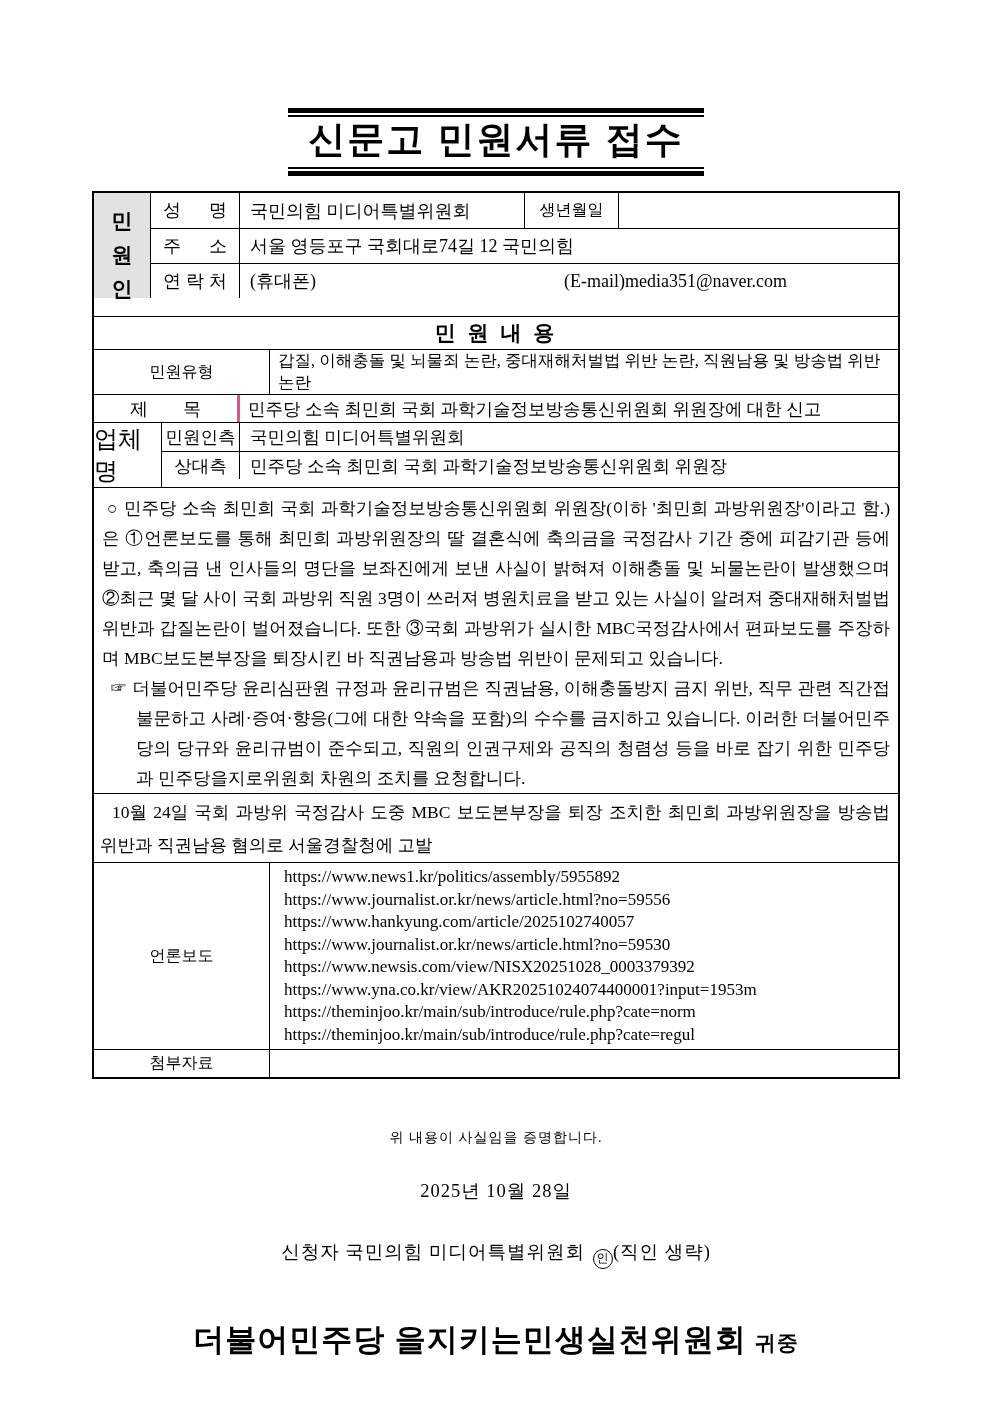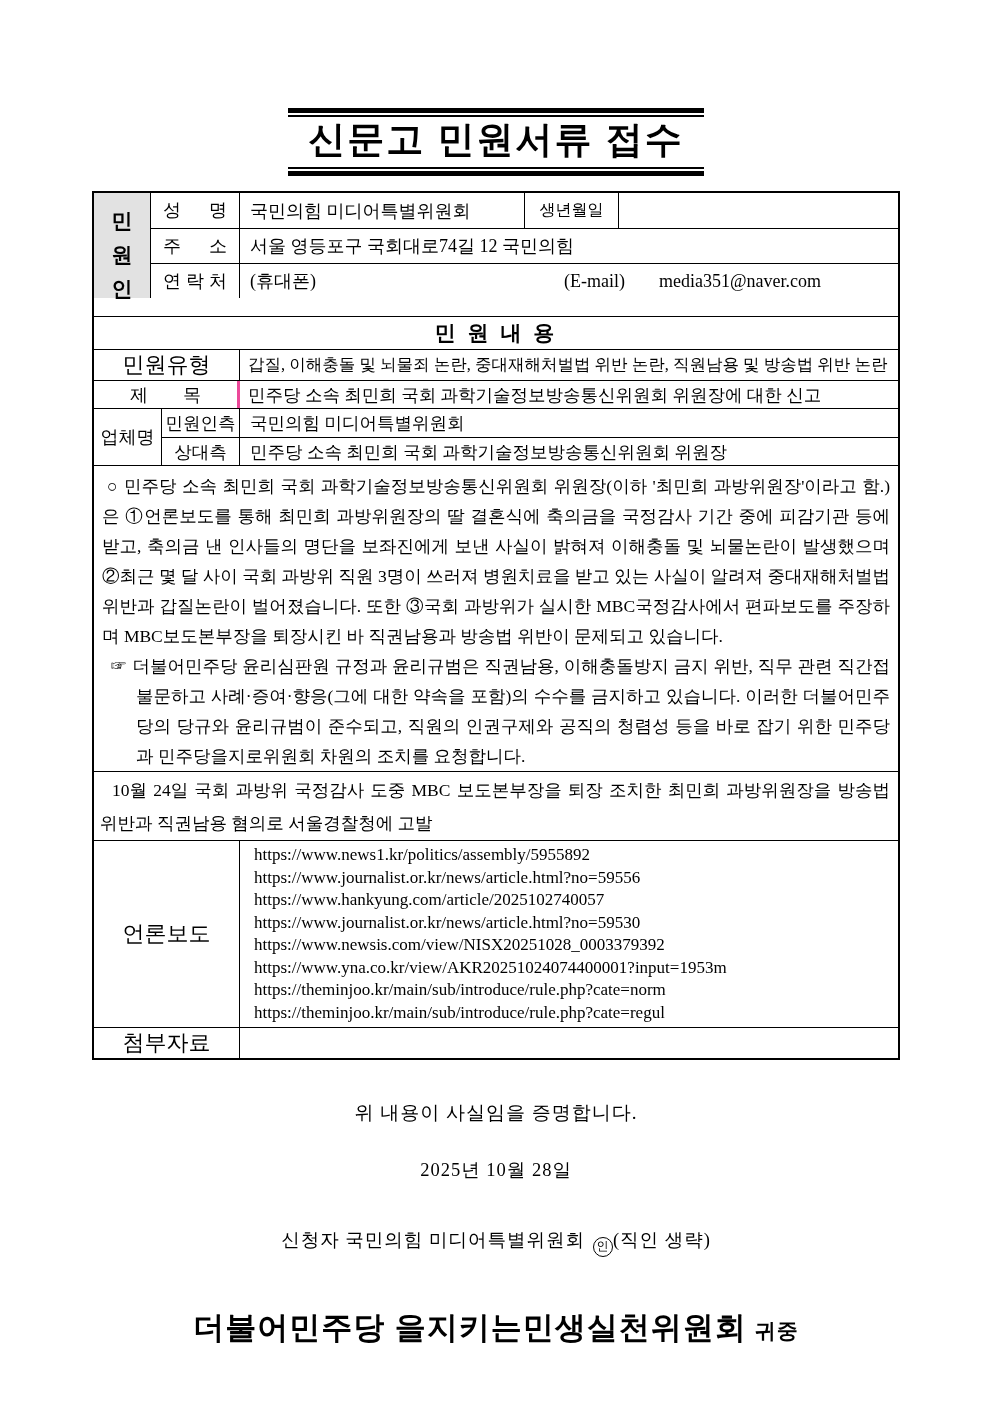--- a/index.html
+++ b/index.html
@@ -47,46 +47,46 @@
     text-align:justify; text-align-last:justify;
   }
   .value-cell{ flex:1; display:flex; align-items:center; padding-left:10px; font-size:18px; }
   .birth-label{
     width:94px; border-left:1px solid #000;
     display:flex; align-items:center; justify-content:center; font-size:16px;
   }
   .birth-value{ width:280px; border-left:1px solid #000; }
   .contact-cell{ flex:1; display:flex; align-items:center; padding:0 10px; font-size:18px; }
   .email-label{ margin-left:248px; }
-  .email-value{ margin-left:34px; }
+  .email-value{ }
 
   
   .section-header{
     height:33px; display:flex; align-items:center; justify-content:center;
     font-family:"Liberation Sans","DejaVu Sans",sans-serif;
     font-weight:bold; font-size:21px; letter-spacing:3px;margin-top:18px;
   }
   .label-cell{
-    width:146px; border-right:1px solid #000;
+    width:176px; border-right:1px solid #000;
     display:flex; align-items:center; justify-content:center;
-    font-size:22px; flex-shrink:0;
+    font-size:16px; flex-shrink:0;
   }
   .label-spread{
     width:146px; border-right:3px solid #ec4899; flex-shrink:0;
     font-size:18px; padding:0 36px;
     text-align:justify; text-align-last:justify;
     display:flex; flex-direction:column; justify-content:center;
   }
   .label-spread span{ text-align:justify; text-align-last:justify; display:block; }
   .small-row{ min-height:27px; }
   .row-value{ flex:1; display:flex; align-items:center; padding-left:8px; font-size:16.5px; }
 
   .company-head{
     width:68px; border-right:1px solid #000; flex-shrink:0;
-    display:flex; align-items:center; justify-content:center; font-size:18px;
+    display:flex; align-items:center; justify-content:center; font-size:24px;
   }
   .company-rows{ flex:1; }
   .company-row{ display:flex; height:28px; }
   .company-label{
     width:78px; border-right:1px solid #000; flex-shrink:0;
     display:flex; align-items:center; justify-content:center; font-size:17.5px;
   }
   .company-value{ flex:1; display:flex; align-items:center; padding-left:10px; font-size:17.5px; }
 
   
@@ -100,23 +100,23 @@
   .lawsuit-value{ flex:1; padding:2px 8px 0 6px; font-size:17.5px; line-height:33px; text-indent:12px; text-align:justify; }
 
   
   .press-urls{ flex:1; padding:3px 0 3px 14px; }
   .url-line{ font-size:17px; line-height:22.5px; }
 
   
   .attach-row{ min-height:28px; }
 
   
-  .cert-line{ text-align:center; margin-top:40px; font-size:19px; letter-spacing:1px; }
+  .cert-line{ text-align:center; margin-top:50px; font-size:14px; letter-spacing:1px; }
   .date-line{ text-align:center; margin-top:31px; font-size:18.5px; letter-spacing:1px; }
-  .applicant-line{ text-align:center; margin-top:45px; font-size:18.5px; letter-spacing:1px; }
+  .applicant-line{ text-align:center; margin-top:36px; font-size:18.5px; letter-spacing:1px; }
   .seal-circle{
     display:inline-flex; width:20px; height:20px;
     border:1.5px solid #000; border-radius:50%;
     align-items:center; justify-content:center;
     font-size:12px; vertical-align:-4px; margin-left:8px;
   }
   .recipient-line{
     text-align:center; margin-top:50px;
     font-family:"Liberation Sans","DejaVu Sans",sans-serif;
     font-weight:800; font-size:31px; letter-spacing:1px;

